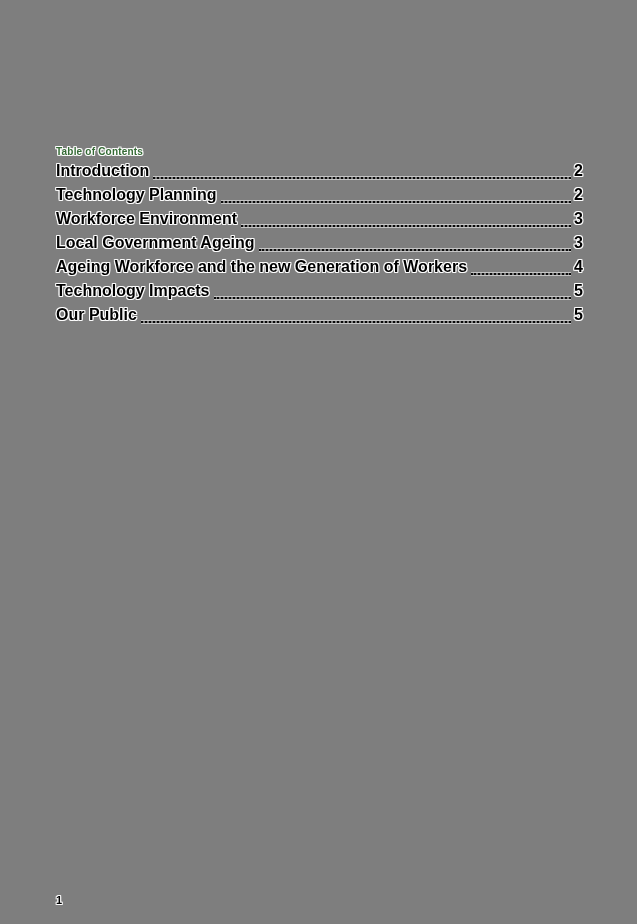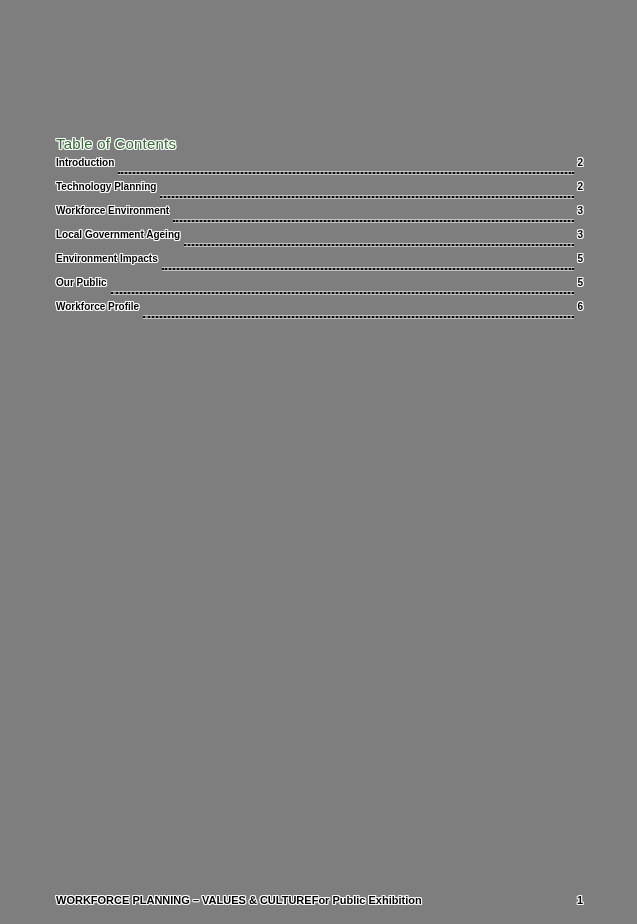--- a/index.html
+++ b/index.html
@@ -20,31 +20,31 @@
       -1px -1px 0 rgba(255,255,255,.85),  1px -1px 0 rgba(255,255,255,.85),
       -1px  1px 0 rgba(255,255,255,.85),  1px  1px 0 rgba(255,255,255,.85),
        0   -1px 0 rgba(255,255,255,.85),  0    1px 0 rgba(255,255,255,.85),
       -1px  0   0 rgba(255,255,255,.85),  1px  0   0 rgba(255,255,255,.85);
   }
   .content {
     position: absolute;
     left: 56px; right: 54px; top: 131px;
   }
   .toc-heading {
-    margin: 4px 0 5px 0;
-    font-size: 15px;
-    font-weight: normal;
+    margin: 15px 0 5px 0;
+    font-size: 10px;
+    font-weight: bold;
     color: #346a34;
     letter-spacing: 0.2px;
   }
   .toc-row {
     display: flex;
     align-items: baseline;
     height: 24px;
-    font-size: 10px;
+    font-size: 16px;
     font-weight: bold;
     color: #000000;
     cursor: pointer;
   }
   .toc-label { white-space: nowrap; }
   .toc-leader {
     flex: 1;
     align-self: flex-end;
     height: 0;
     margin: 0 3px 7px 4px;
@@ -89,39 +89,38 @@
       <span class="toc-leader"></span>
       <span class="toc-page halo">3</span>
     </div>
 
     <div class="toc-row">
       <span class="toc-label halo">Local Government Ageing</span>
       <span class="toc-leader"></span>
       <span class="toc-page halo">3</span>
     </div>
 
+    <div class="toc-row">
+      <span class="toc-label halo">Ageing Workforce and the new Generation of Workers</span>
+      <span class="toc-leader"></span>
+      <span class="toc-page halo">4</span>
+    </div>
 
     <div class="toc-row">
-      <span class="toc-label halo">Environment Impacts</span>
+      <span class="toc-label halo">Technology Impacts</span>
       <span class="toc-leader"></span>
       <span class="toc-page halo">5</span>
     </div>
 
     <div class="toc-row">
       <span class="toc-label halo">Our Public</span>
       <span class="toc-leader"></span>
       <span class="toc-page halo">5</span>
     </div>
 
-    <div class="toc-row">
-      <span class="toc-label halo">Workforce Profile</span>
-      <span class="toc-leader"></span>
-      <span class="toc-page halo">6</span>
-    </div>
 
   </div>
 
   <div class="footer">
-    <span class="footer-left halo"><span>WORKFORCE PLANNING – VALUES &amp; CULTURE</span><span>For Public Exhibition</span></span>
     <span class="halo">1</span>
   </div>
 
 </div>
 
 </body></html>

